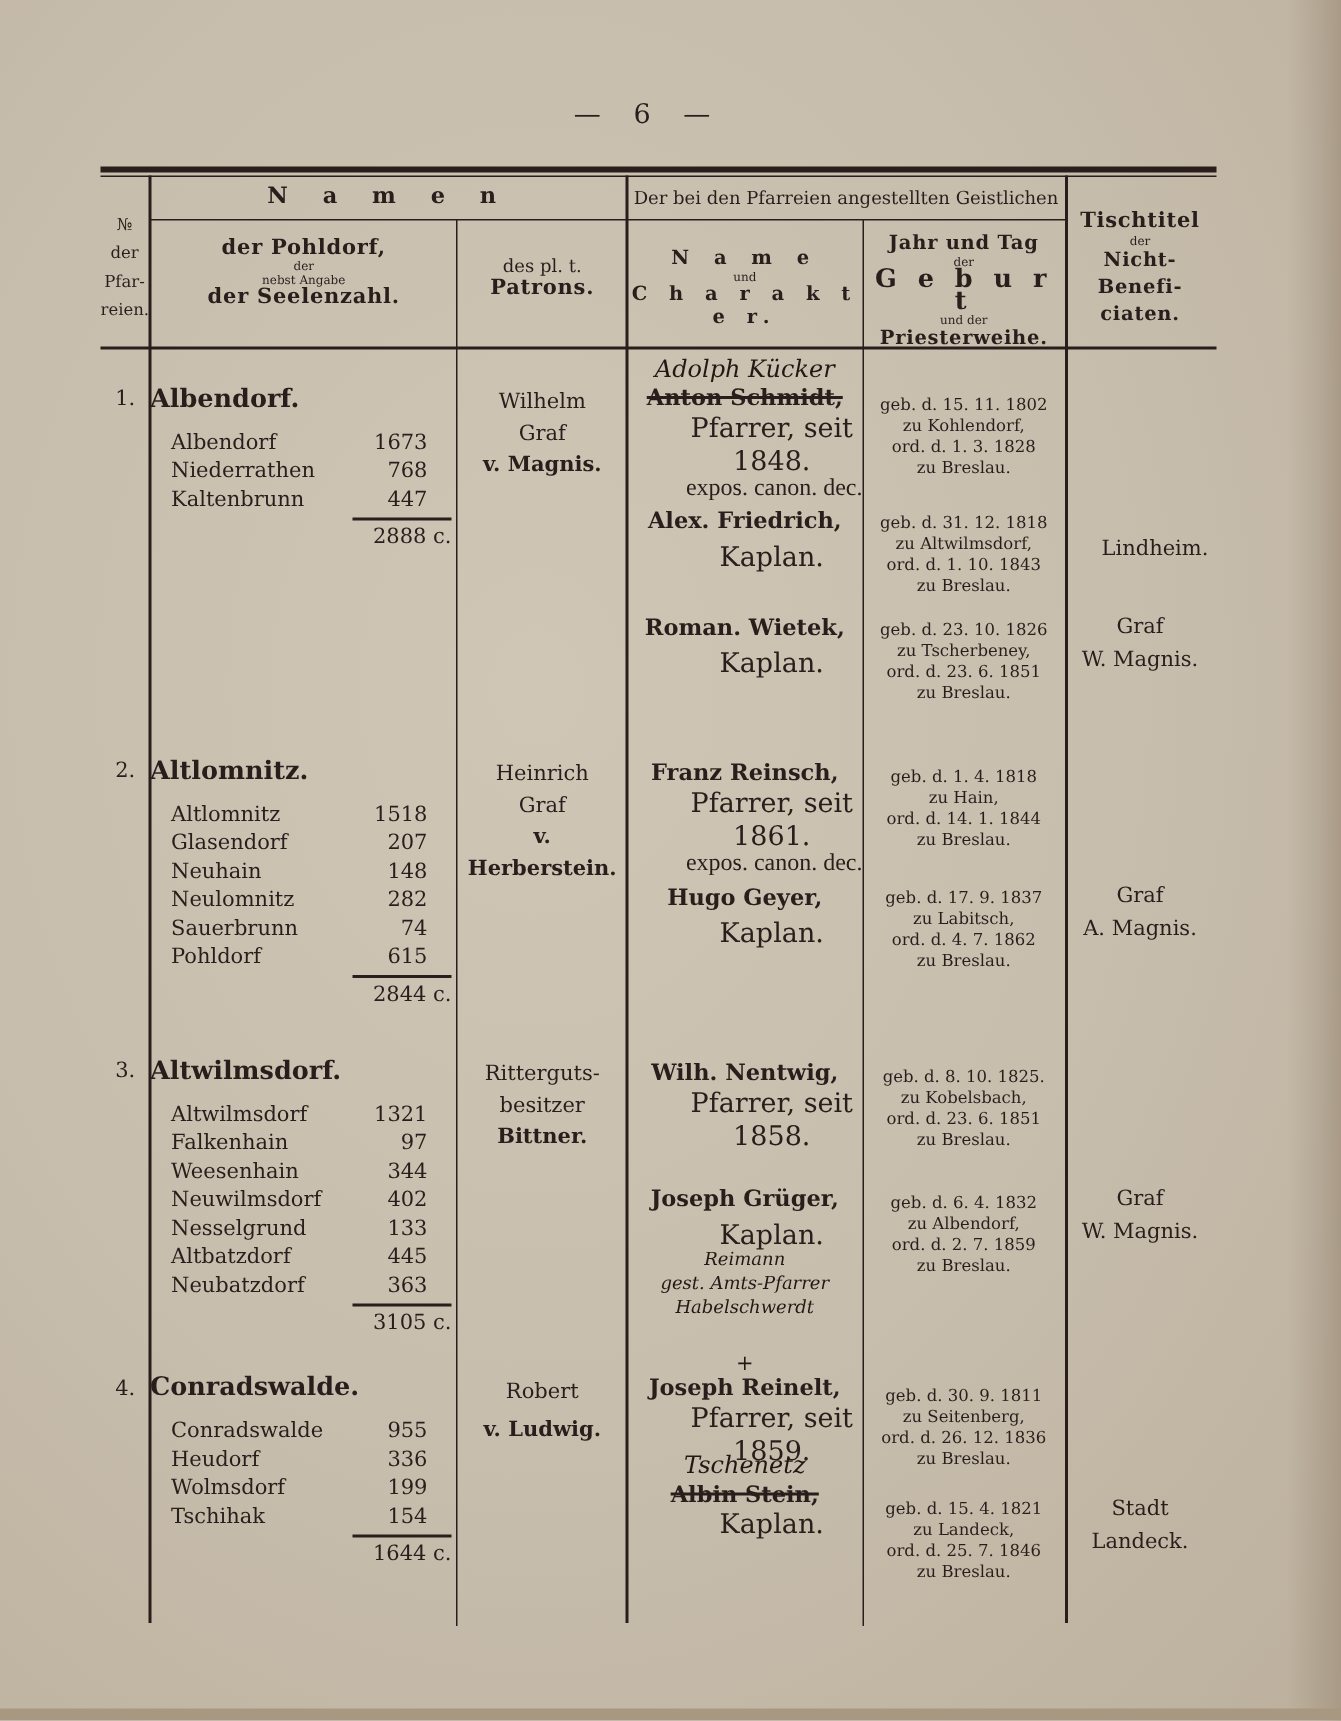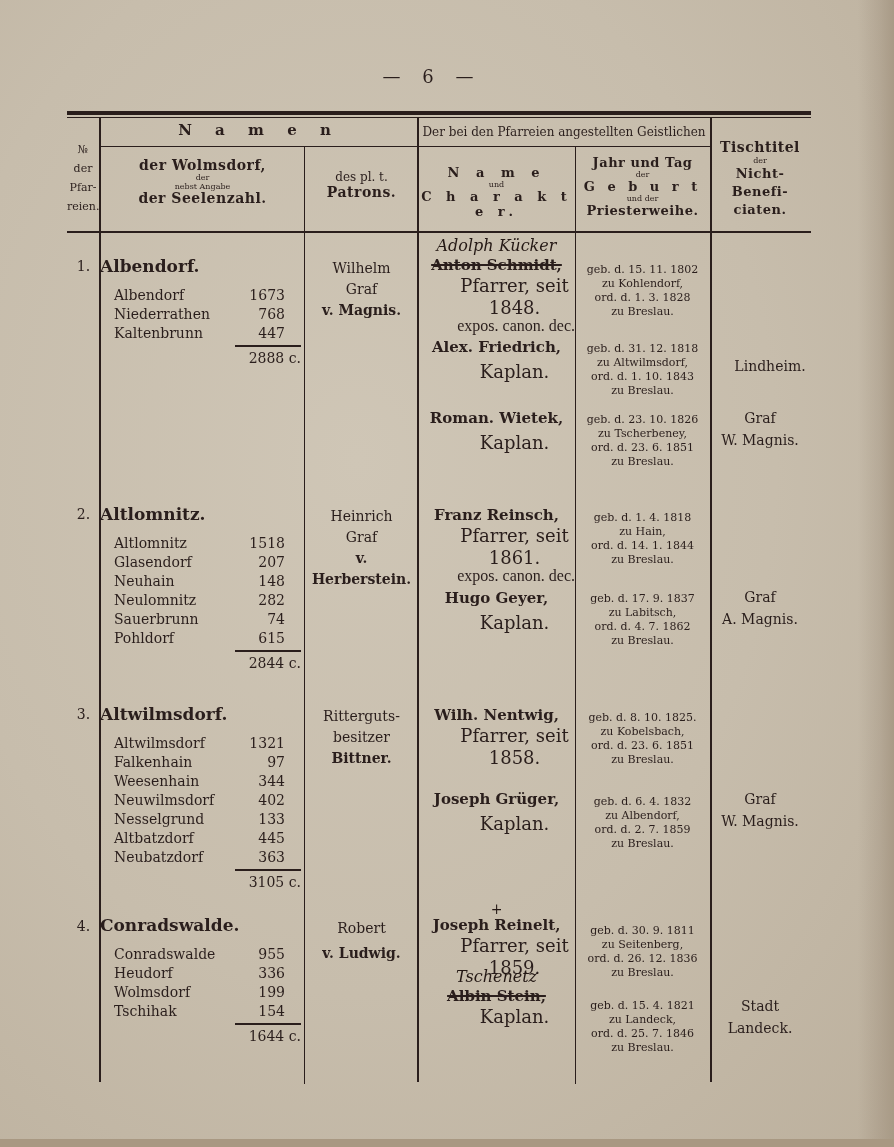--- a/index.html
+++ b/index.html
@@ -64,39 +64,39 @@
 <div class="hdr" style="left:67px;top:140px;width:32px;font-size:11px;line-height:19px;">
   <div>№</div>
   <div>der</div>
   <div>Pfar-</div>
   <div>reien.</div>
 </div>
 <div class="hdr" style="left:100px;top:123px;width:318px;">
   <span class="spaced">N a m e n</span>
 </div>
 <div class="hdr" style="left:100px;top:158px;width:205px;">
-  <div class="big">der Wolmsdorf,</div>
+  <div class="big">der Pohldorf,</div>
   <div class="tiny">der</div>
   <div class="tiny">nebst Angabe</div>
   <div class="big">der Seelenzahl.</div>
 </div>
 <div class="hdr" style="left:305px;top:170px;width:113px;">
   <div>des pl. t.</div>
   <div class="big">Patrons.</div>
 </div>
 <div class="hdr" style="left:418px;top:125px;width:292px;font-size:12px;">Der bei den Pfarreien angestellten Geistlichen</div>
 <div class="hdr" style="left:418px;top:165px;width:157px;">
   <div class="spaced" style="font-size:13px;letter-spacing:6px;">N a m e</div>
   <div class="tiny">und</div>
   <div class="spaced" style="font-size:13px;letter-spacing:5px;">C h a r a k t e r.</div>
 </div>
 <div class="hdr" style="left:575px;top:155px;width:135px;">
   <div class="big" style="font-size:13px;">Jahr und Tag</div>
   <div class="tiny">der</div>
-  <div class="big" style="font-size:13px;letter-spacing:4px;">G e b u r t</div>
+  <div class="big" style="font-size:17px;letter-spacing:4px;">G e b u r t</div>
   <div class="tiny">und der</div>
   <div class="big" style="font-size:13px;">Priesterweihe.</div>
 </div>
 <div class="hdr" style="left:710px;top:138px;width:100px;line-height:18px;">
   <div class="big">Tischtitel</div>
   <div class="tiny">der</div>
   <div class="big" style="font-size:13px;">Nicht-Benefi-</div>
   <div class="big" style="font-size:13px;">ciaten.</div>
 </div>
 
@@ -269,20 +269,25 @@
 </div>
 <div class="dates" style="top:711px;">
   <div>geb. d. 8. 10. 1825.</div>
   <div>zu Kobelsbach,</div>
   <div>ord. d. 23. 6. 1851</div>
   <div>zu Breslau.</div>
 </div>
 <div class="cleric" style="top:789px;">
   <div class="name">Joseph Grüger,</div>
   <div class="role" style="margin-top:4px;">Kaplan.</div>
+  <div class="hand" style="font-size:12px;line-height:16px;margin-top:-4px;">
+    <div>Reimann</div>
+    <div>gest. Amts-Pfarrer</div>
+    <div>Habelschwerdt</div>
+  </div>
 </div>
 <div class="dates" style="top:795px;">
   <div>geb. d. 6. 4. 1832</div>
   <div>zu Albendorf,</div>
   <div>ord. d. 2. 7. 1859</div>
   <div>zu Breslau.</div>
 </div>
 <div class="title-col" style="top:788px;">
     <div>Graf</div>
     <div>W. Magnis.</div>

